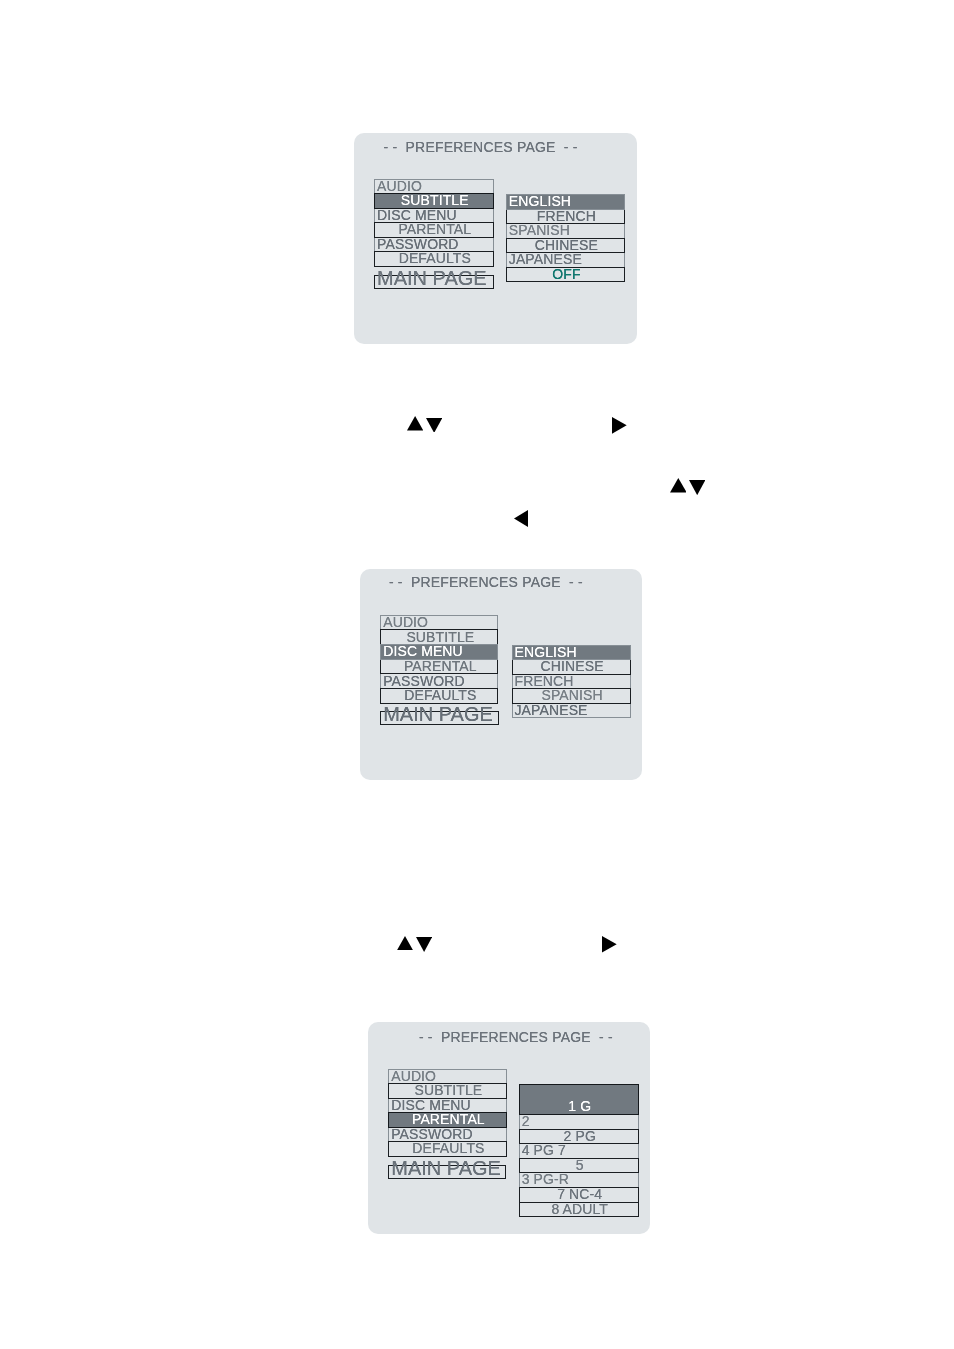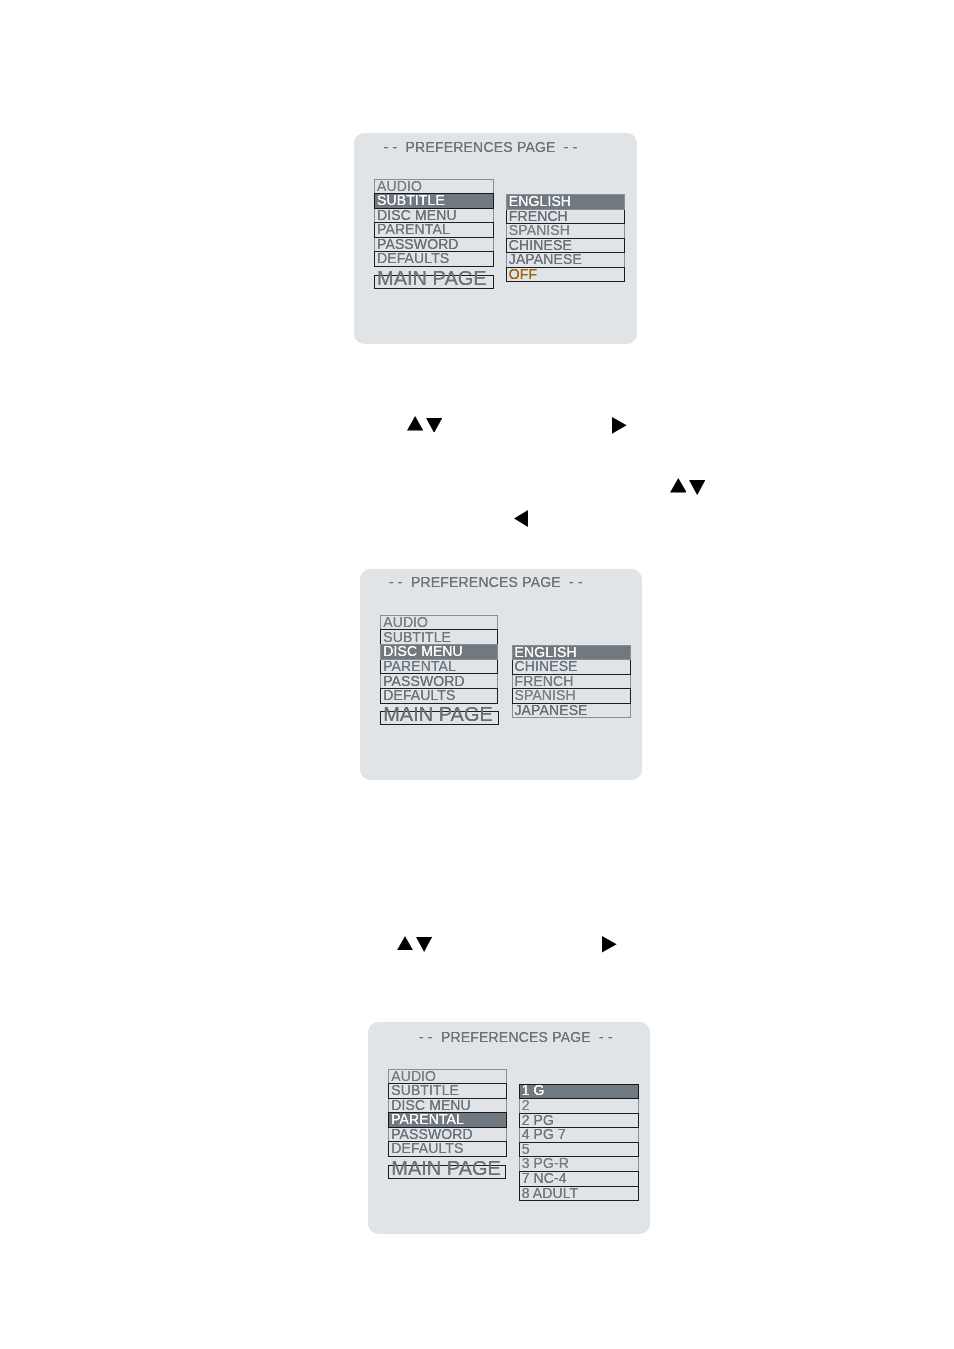--- a/index.html
+++ b/index.html
@@ -15,21 +15,21 @@
   .item{box-sizing:border-box;position:relative;
         border:1px solid #878f96;
         font-size:14px;line-height:1;
         padding-left:2px;display:flex;align-items:flex-end;letter-spacing:0.12px;
         margin-top:-1px;color:#9ca3a8;}
   .item > span{display:block;position:relative;top:-0.5px;
                 text-shadow:0 0 0.6px currentColor;}
   .item:first-child{margin-top:8px;}
   .item.sel{background:#717980;color:#ffffff;border-color:#878f96;z-index:4;}
   .item.sel.hard{border-color:#15191d;z-index:5;}
-  .item.hard{border-color:#1a1e22;z-index:3;}
+  .item.hard{border-color:#1a1e22;z-index:3;justify-content:center;}
 
   .mainpage{position:absolute;box-sizing:border-box;border:1px solid #1a1e22;
             color:#7e868d;font-size:20px;line-height:1;padding-left:2px;
             display:flex;align-items:flex-end;}
   .mainpage > span{display:block;position:relative;top:0px;
                     text-shadow:0 0 0.6px currentColor;}
 
   .tri{position:absolute;}
   .tri svg{display:block;}
 </style>
@@ -71,21 +71,21 @@
       </div>
       <div class="item" style="height:15.53px;color:rgb(120,127,134);">
         <span>SPANISH</span>
       </div>
       <div class="item hard" style="height:15.53px;color:rgb(102,110,118);">
         <span>CHINESE</span>
       </div>
       <div class="item" style="height:15.53px;color:rgb(106,114,122);">
         <span>JAPANESE</span>
       </div>
-      <div class="item hard" style="height:15.53px;color:#a16207;">
+      <div class="item hard" style="height:15.53px;color:#0f766e;">
         <span>OFF</span>
       </div>
     </div>
     <div class="screen" style="left:360.3px;top:568.5px;width:281.8px;height:211px;"></div>
     <div class="title" style="left:388.9px;top:575.3px;">- -  PREFERENCES PAGE  - -</div>
     <div class="menucol" style="left:380.2px;top:606.8px;width:118.3px;">
       <div class="item" style="height:15.67px;color:rgb(117,125,132);">
         <span>AUDIO</span>
       </div>
       <div class="item hard" style="height:15.67px;color:rgb(110,118,125);">
@@ -143,21 +143,21 @@
         <span>PASSWORD</span>
       </div>
       <div class="item hard" style="height:15.52px;color:rgb(110,118,125);">
         <span>DEFAULTS</span>
       </div>
     </div>
     <div class="mainpage" style="left:388.3px;top:1165.4px;width:117.5px;height:13.8px;color:rgb(105,113,121);">
       <span>MAIN PAGE</span>
     </div>
     <div class="menucol" style="left:518.7px;top:1075.9px;width:120.1px;">
-      <div class="item sel hard" style="height:15px;">
+      <div class="item sel hard" style="height:31px;">
         <span>1 G</span>
       </div>
       <div class="item" style="height:15.61px;color:rgb(120,127,134);">
         <span>2</span>
       </div>
       <div class="item hard" style="height:15.61px;color:rgb(107,115,123);">
         <span>2 PG</span>
       </div>
       <div class="item" style="height:15.61px;color:rgb(110,118,125);">
         <span>4 PG 7</span>

